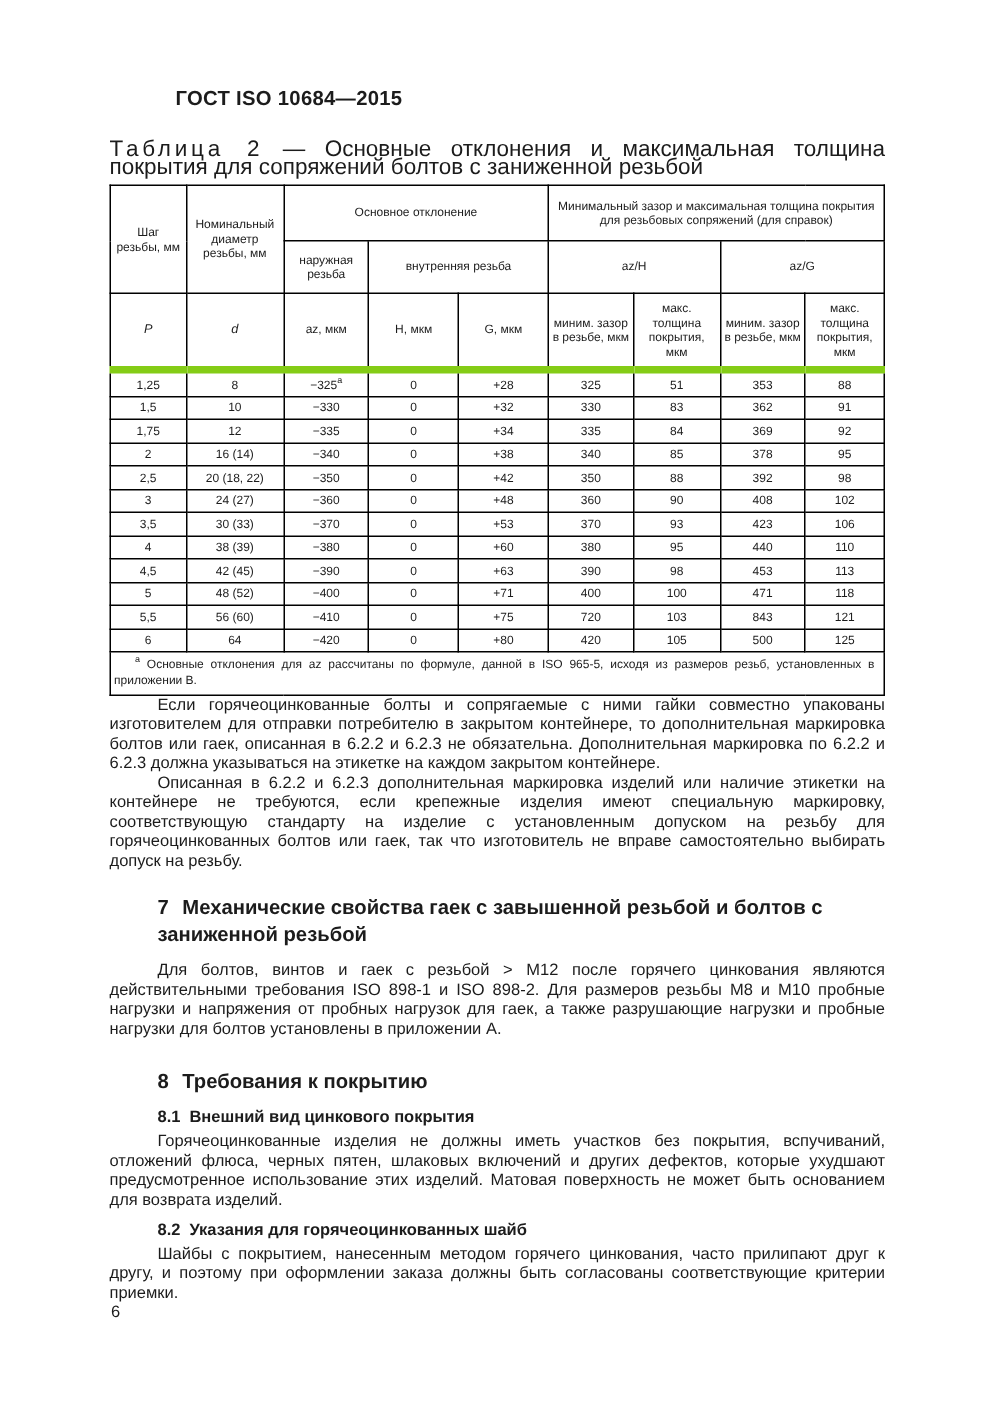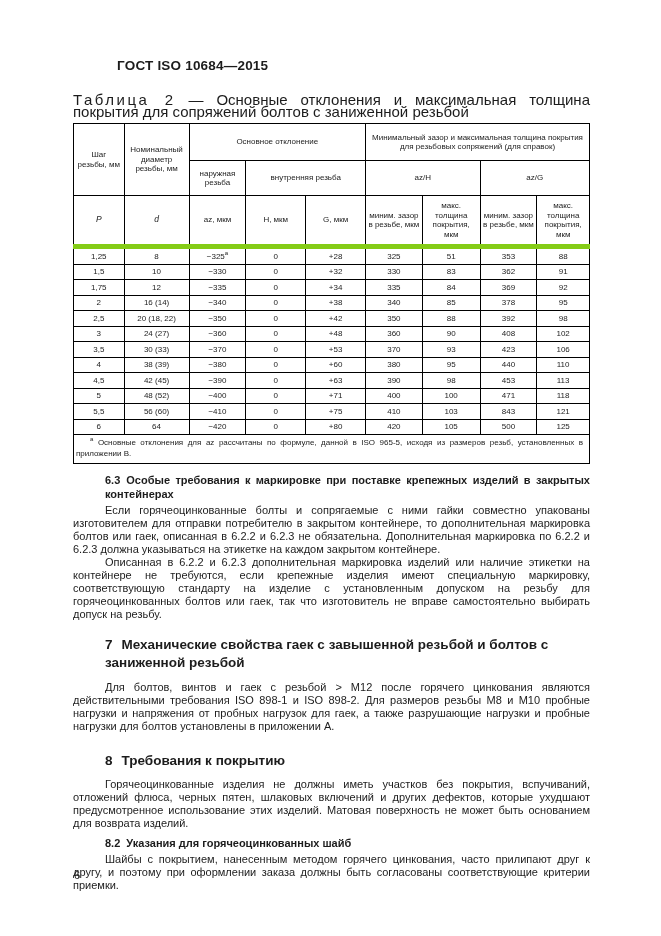--- a/index.html
+++ b/index.html
@@ -250,54 +250,54 @@
           <td>100</td>
           <td>471</td>
           <td>118</td>
         </tr>
         <tr>
           <td>5,5</td>
           <td>56 (60)</td>
           <td>−410</td>
           <td>0</td>
           <td>+75</td>
-          <td>410</td>
+          <td>720</td>
           <td>103</td>
           <td>843</td>
           <td>121</td>
         </tr>
         <tr>
           <td>6</td>
           <td>64</td>
           <td>−420</td>
           <td>0</td>
           <td>+80</td>
           <td>420</td>
           <td>105</td>
           <td>500</td>
           <td>125</td>
         </tr>
       </tbody>
     </table>
 
-  <div class="h-sub">
-    <span class="h-num">6.3</span><span>Особые требования к маркировке при поставке крепежных изделий в закрытых контейнерах</span>
-  </div>
   <p class="para">Если горячеоцинкованные болты и сопрягаемые с ними гайки совместно упакованы изготовителем для отправки потребителю в закрытом контейнере, то дополнительная маркировка болтов или гаек, описанная в 6.2.2 и 6.2.3 не обязательна. Дополнительная маркировка по 6.2.2 и 6.2.3 должна указываться на этикетке на каждом закрытом контейнере.</p>
   <p class="para">Описанная в 6.2.2 и 6.2.3 дополнительная маркировка изделий или наличие этикетки на контейнере не требуются, если крепежные изделия имеют специальную маркировку, соответствующую стандарту на изделие с установленным допуском на резьбу для горячеоцинкованных болтов или гаек, так что изготовитель не вправе самостоятельно выбирать допуск на резьбу.</p>
 
   <div class="h-main sec7-title">
     <span class="h-num">7</span><span>Механические свойства гаек с завышенной резьбой и болтов с заниженной резьбой</span>
   </div>
   <p class="para">Для болтов, винтов и гаек с резьбой &gt; М12 после горячего цинкования являются действительными требования ISO 898-1 и ISO 898-2. Для размеров резьбы М8 и М10 пробные нагрузки и напряжения от пробных нагрузок для гаек, а также разрушающие нагрузки и пробные нагрузки для болтов установлены в приложении А.</p>
 
   <div class="h-main" style="margin-top:19px;margin-bottom:8px;">
     <span class="h-num">8</span><span>Требования к покрытию</span>
   </div>
 
+  <div class="h-sub" style="margin-top:7px;">
+    <span class="h-num">8.1</span><span>Внешний вид цинкового покрытия</span>
+  </div>
   <p class="para">Горячеоцинкованные изделия не должны иметь участков без покрытия, вспучиваний, отложений флюса, черных пятен, шлаковых включений и других дефектов, которые ухудшают предусмотренное использование этих изделий. Матовая поверхность не может быть основанием для возврата изделий.</p>
 
   <div class="h-sub" style="margin-top:6px;">
     <span class="h-num">8.2</span><span>Указания для горячеоцинкованных шайб</span>
   </div>
   <p class="para">Шайбы с покрытием, нанесенным методом горячего цинкования, часто прилипают друг к другу, и поэтому при оформлении заказа должны быть согласованы соответствующие критерии приемки.</p>
 
   <div class="page-num">6</div>
 </div>
 

